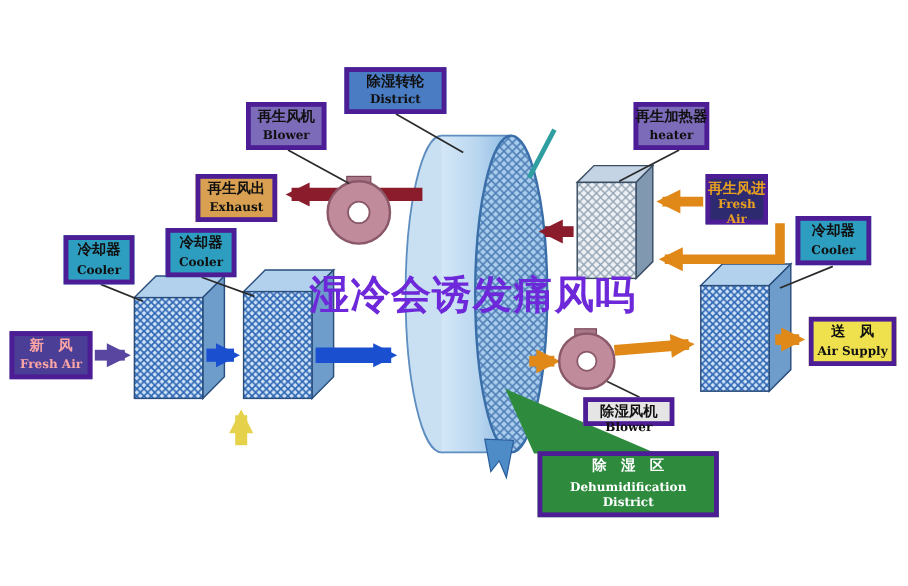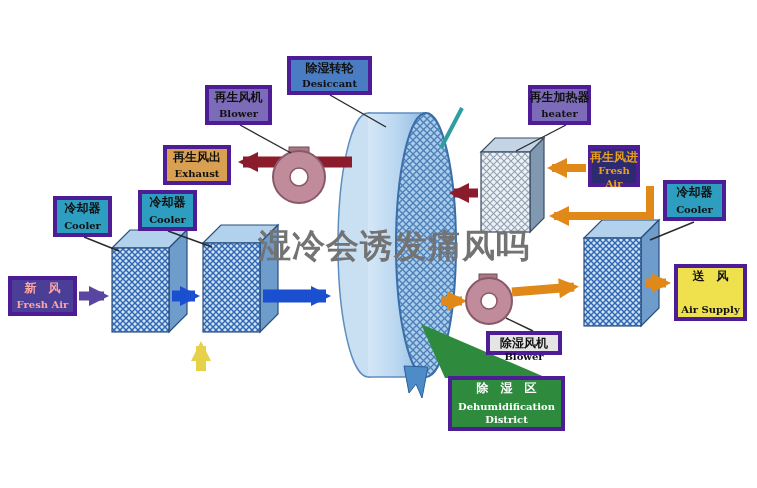--- a/index.html
+++ b/index.html
@@ -12,21 +12,21 @@
     display:flex; flex-direction:column; align-items:center; justify-content:space-between;
     text-align:center; font-weight:bold; line-height:1.25; padding:1px 2px;
     color:#101010;
   }
   .lb .zh { font-size:12px; white-space:pre; }
   .lb .en { font-size:10px; font-family:"DejaVu Serif","Liberation Serif",serif; }
   .watermark {
     position:absolute; z-index:5;
     left:198px; top:224px; width:392px;
     font-size:33px; font-weight:bold; letter-spacing:1px;
-    color:#737373; text-align:center; white-space:nowrap;
+    color:#6d28d9; text-align:center; white-space:nowrap;
   }
 </style>
 </head>
 <body>
 
 <div class="stage">
 
   <svg width="757" height="488" viewBox="0 0 757 488">
     <defs>
       <linearGradient id="gradWheel" x1="0" y1="0" x2="1" y2="0">
@@ -134,21 +134,21 @@
     </g>
   </svg>
 
   <div class="lb" style="left:205px;top:85px;width:67px;height:40px;background:#7C6BB8">
     <span class="zh">再生风机</span>
     <span class="en">Blower</span>
   </div>
 
   <div class="lb" style="left:287px;top:56px;width:85px;height:39px;background:#4A7CC4">
     <span class="zh">除湿转轮</span>
-    <span class="en">Desiccant</span>
+    <span class="en">District</span>
   </div>
 
 
   <div class="lb" style="left:528px;top:85px;width:63px;height:40px;background:#7C6BB8">
     <span class="zh">再生加热器</span>
     <span class="en">heater</span>
   </div>
 
   <div class="lb" style="left:163px;top:145px;width:68px;height:40px;background:#D8A050">
     <span class="zh">再生风出</span>
@@ -174,30 +174,30 @@
     <span class="zh">冷却器</span>
     <span class="en">Cooler</span>
   </div>
 
   <div class="lb" style="left:8px;top:276px;width:69px;height:40px;background:#4A3E96;color:#fca5a5">
     <span class="zh">新　风</span>
     <span class="en">Fresh Air</span>
   </div>
 
 
-  <div class="lb" style="left:674px;top:264px;width:73px;height:57px;background:#EFE04E">
+  <div class="lb" style="left:674px;top:264px;width:73px;height:41px;background:#EFE04E">
     <span class="zh">送　风</span>
     <span class="en">Air Supply</span>
   </div>
 
   <div class="lb" style="left:486px;top:331px;width:76px;height:24px;background:#e5e5e5">
     <span class="zh">除湿风机</span>
     <span class="en">Blower</span>
   </div>
 
-  <div class="lb" style="left:448px;top:376px;width:117px;height:55px;background:#2E8B3E;color:#FFFFFF">
+  <div class="lb" style="left:448px;top:376px;width:151px;height:55px;background:#2E8B3E;color:#FFFFFF">
     <span class="zh">除　湿　区</span>
     <span class="en">Dehumidification District</span>
   </div>
 
   <div class="watermark">湿冷会诱发痛风吗</div>
 
 </div>
 
 </body></html>

